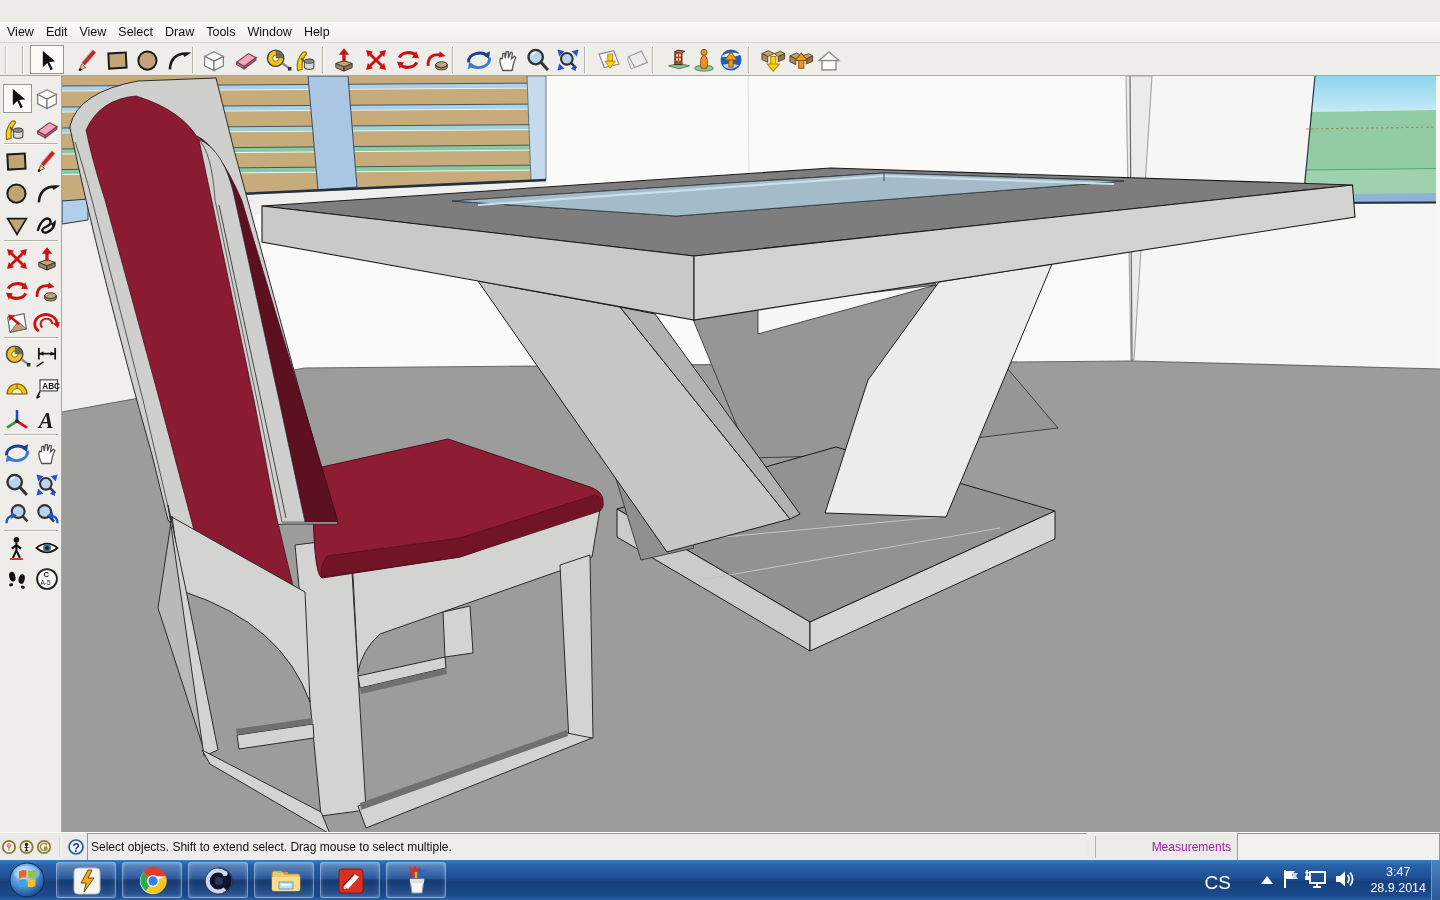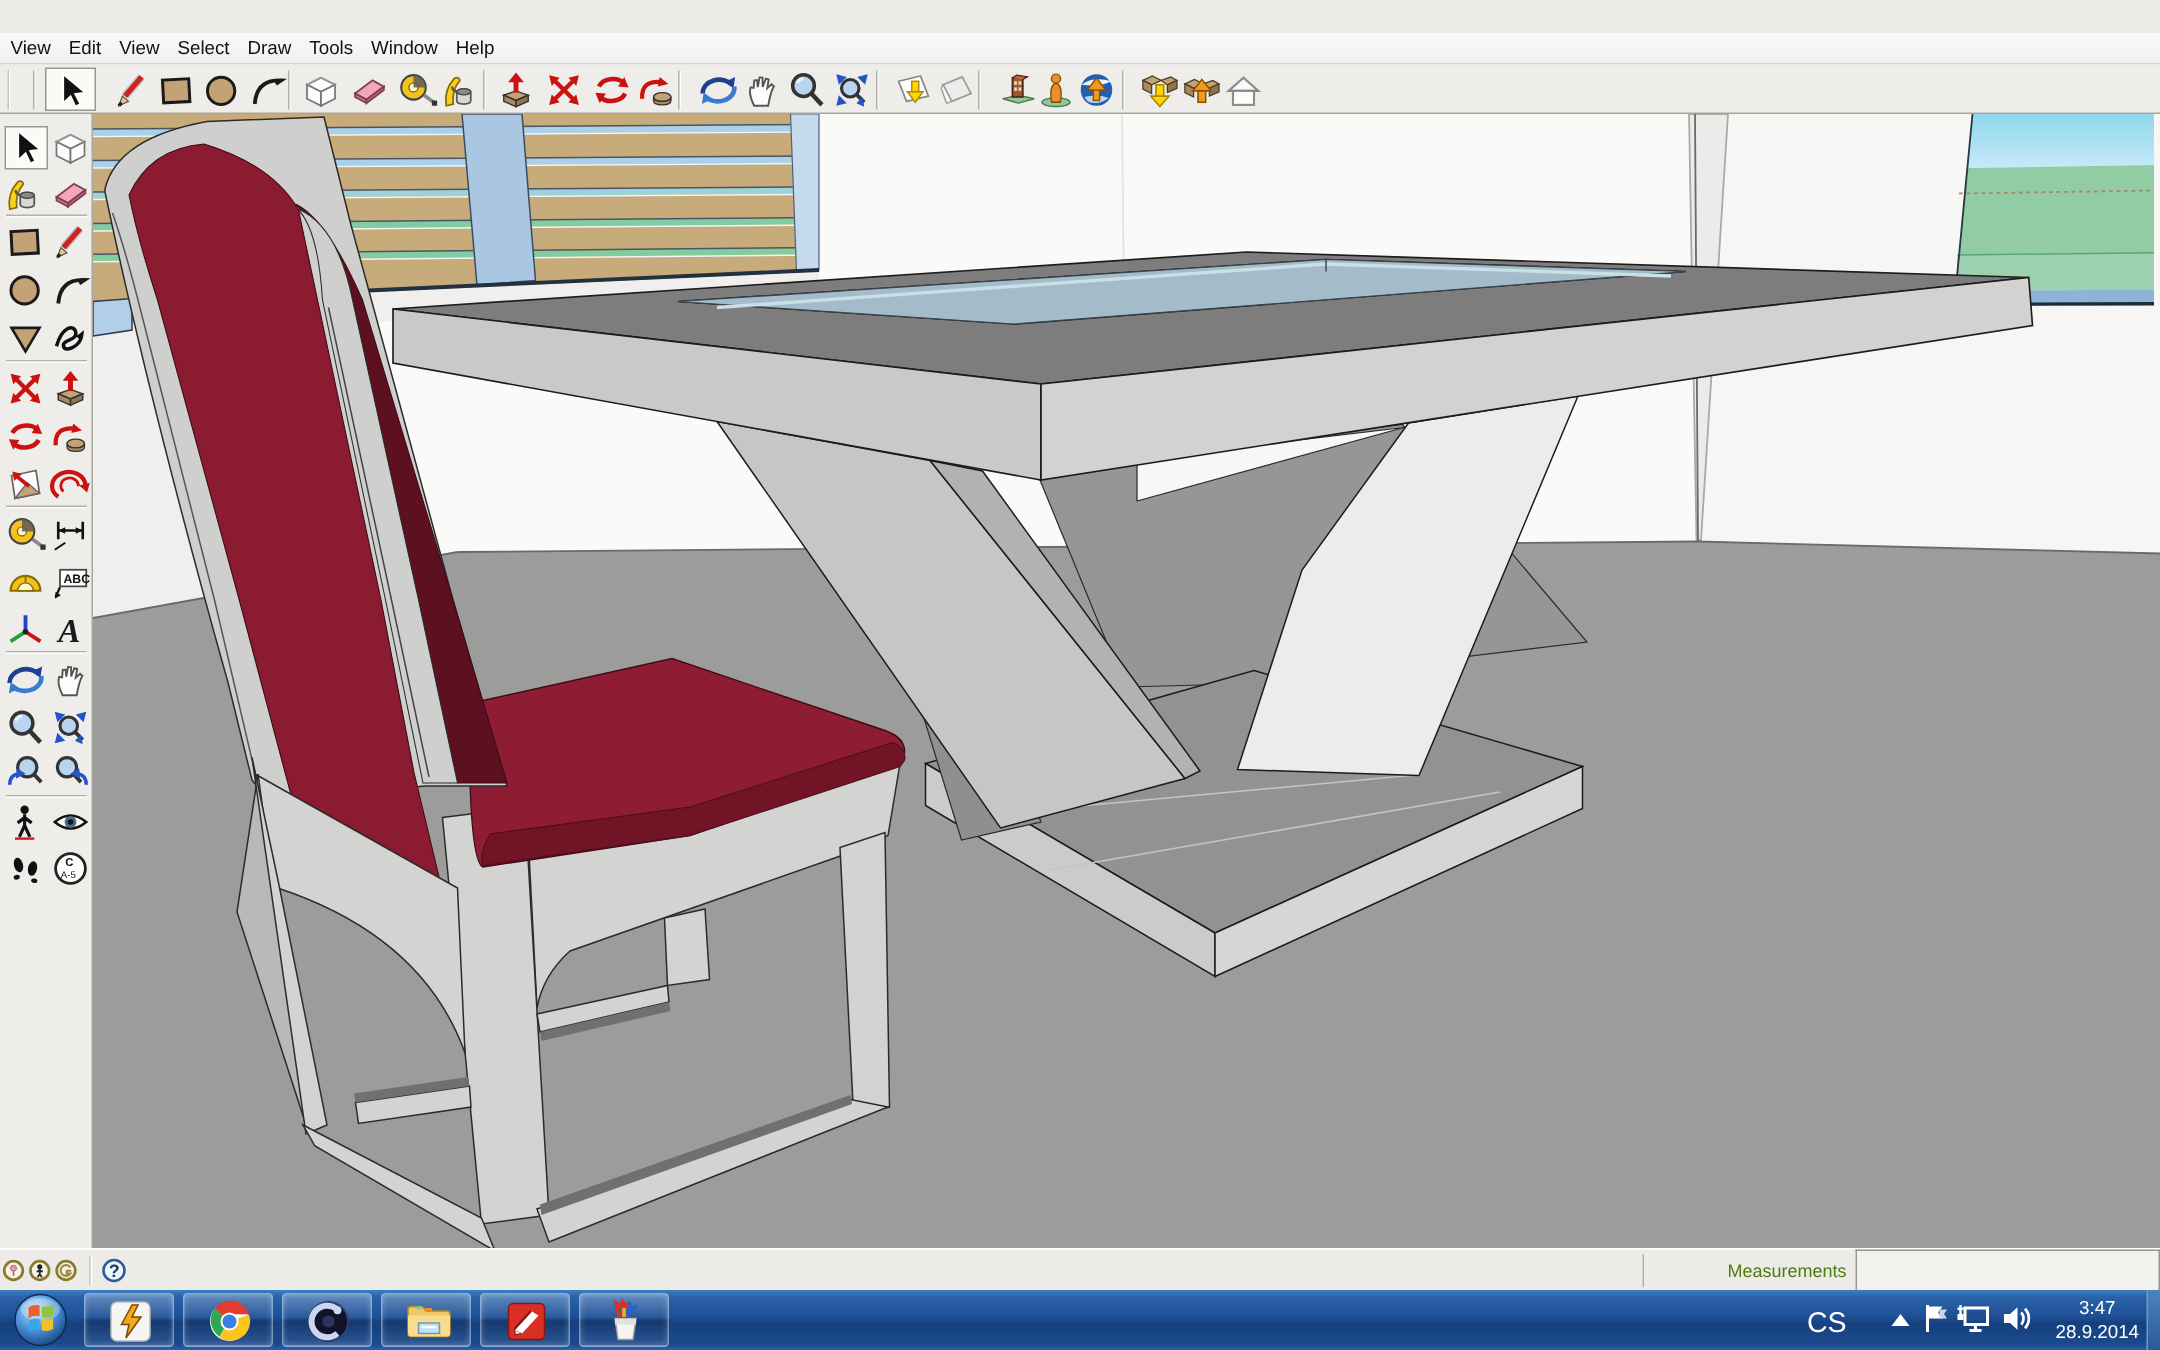--- a/index.html
+++ b/index.html
@@ -598,22 +598,23 @@
       <circle cx="26.5" cy="14" r="6.2" fill="#f5f2e8" stroke="#8a7a30" stroke-width="1.8"></circle>
       <circle cx="26.5" cy="11.5" r="1.7" fill="#222"></circle>
       <path d="M26.5,13 L26.5,16.5 M24.5,14.5 L28.5,14.5 M26.5,16.5 L25,18.5 M26.5,16.5 L28,18.5" stroke="#222" stroke-width="1.2"></path>
       <circle cx="44" cy="14" r="6.2" fill="#f5f2e8" stroke="#8a7a30" stroke-width="1.8"></circle>
       <path d="M47,12 A3.6,3.6 0 1 0 47,16 L44.5,16 L44.5,14.2 L47.5,14.2" fill="none" stroke="#9a8a40" stroke-width="1.4"></path>
       <line x1="60" y1="4" x2="60" y2="24" stroke="#c5c2ba"></line>
         <line x1="61" y1="4" x2="61" y2="24" stroke="#fff"></line>
       <circle cx="76" cy="14" r="7" fill="#eef4fa" stroke="#2a5a9a" stroke-width="1.7"></circle>
       <text x="72.5" y="18.5" font-size="12" font-weight="bold" fill="#1a3a6a">?</text>
     </svg>
+    <div style="position:absolute;left:87px;top:0px;width:1000px;height:27px;border-top:1px solid #9a978f;border-left:1px solid #9a978f;background:#eeede9;color:#111;font-size:12px;padding:6px 0 0 3px">Select objects. Shift to extend select. Drag mouse to select multiple.</div>
     <div style="position:absolute;left:1095px;top:3px;width:1px;height:22px;background:#b5b2aa"></div>
-    <div style="position:absolute;left:1100px;top:7px;width:131px;text-align:right;color:#4d7c0f;font-size:12px">Measurements</div>
+    <div style="position:absolute;left:1100px;top:7px;width:131px;text-align:right;color:#a21caf;font-size:12px">Measurements</div>
     <div style="position:absolute;left:1237px;top:0px;width:203px;height:27px;border:1px solid #9a978f;border-bottom:none;background:#f2f1ed"></div>
   </div>
   <div id="taskbar">
     <svg width="48" height="40" style="position:absolute;left:6px;top:0">
       <defs>
         <radialGradient id="orb" cx=".4" cy=".3" r=".9">
           <stop offset="0" stop-color="#bfe0f8"></stop>
             <stop offset=".45" stop-color="#4a90d8"></stop>
             <stop offset=".8" stop-color="#1a4a8a"></stop>
             <stop offset="1" stop-color="#123662"></stop>

